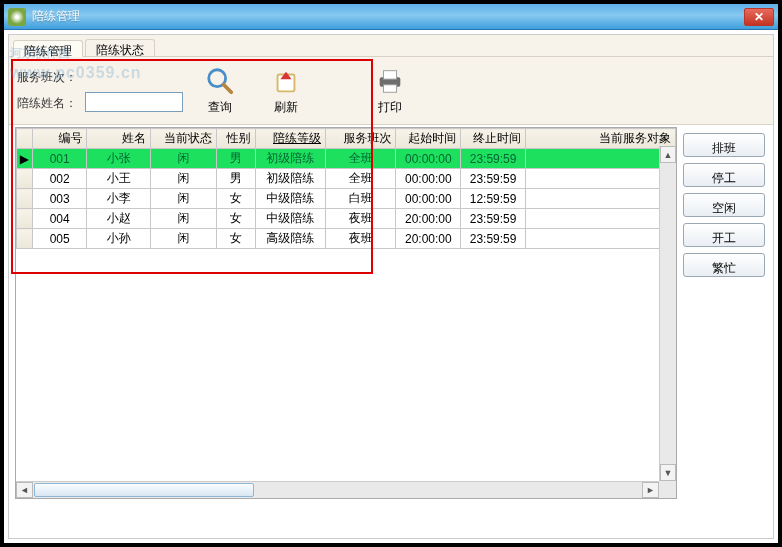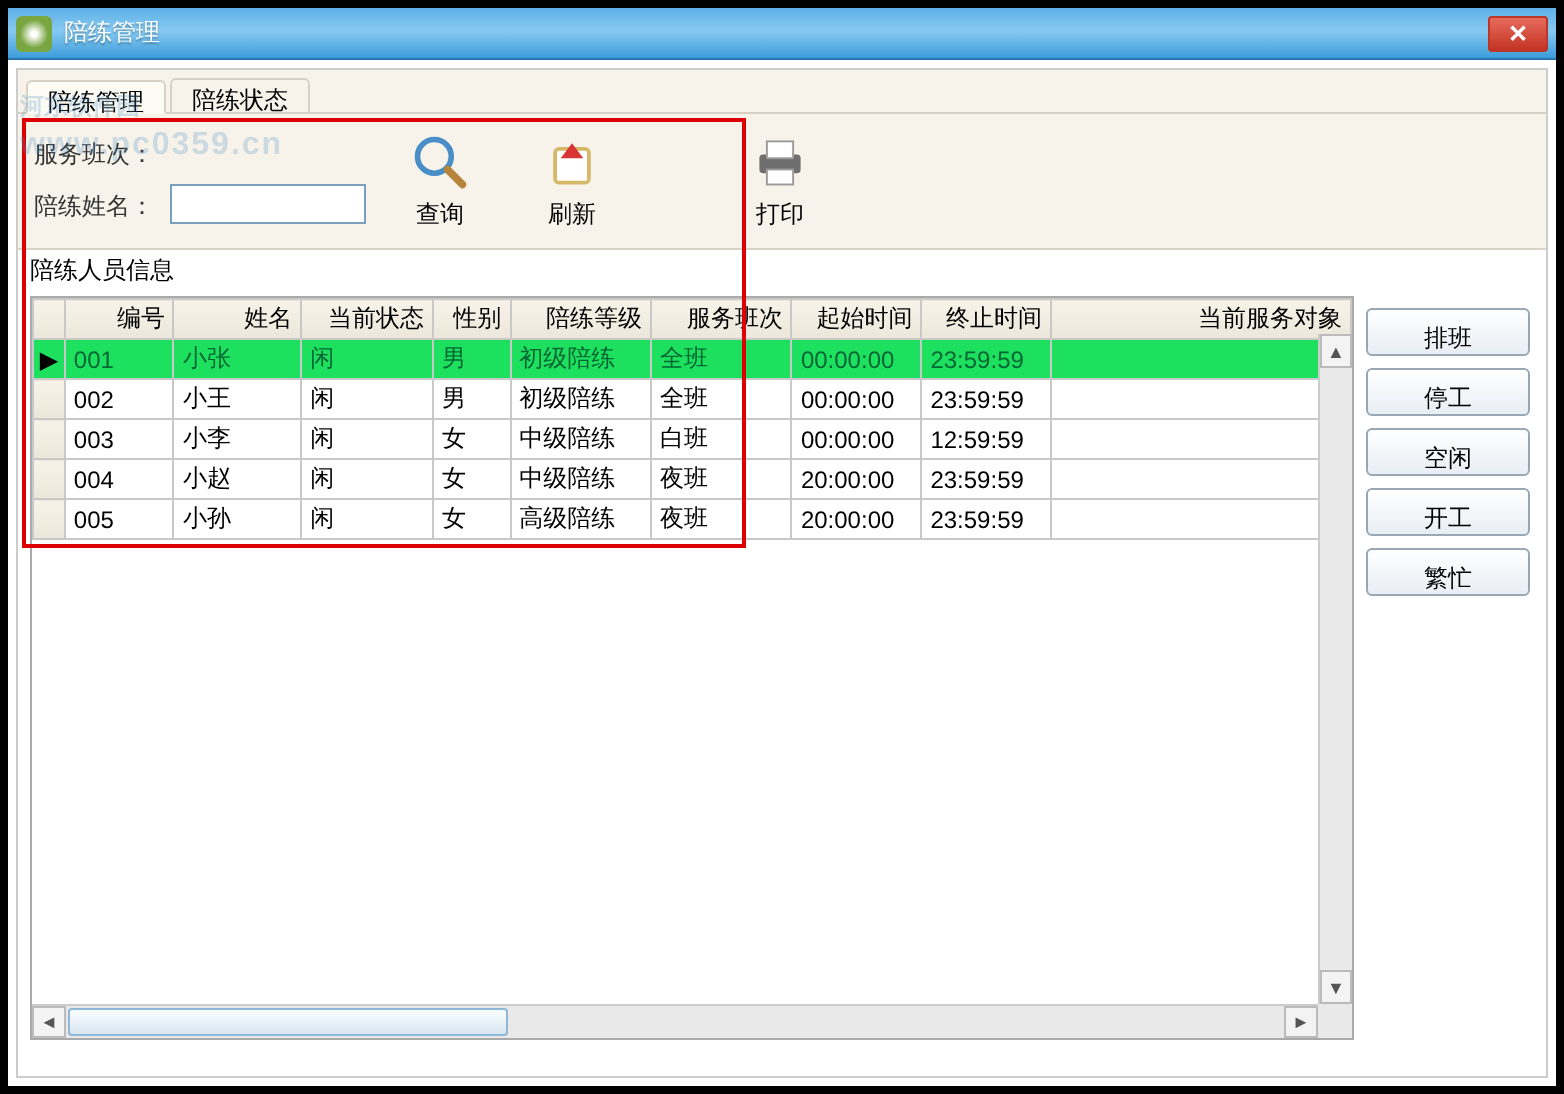--- a/index.html
+++ b/index.html
@@ -40,26 +40,26 @@
 
 .section-label { padding:2px 6px; }
 
 .table-area { display:flex; }
 .grid-wrap { flex:1; height:372px; overflow:auto; border:1px solid #aaa; margin:2px 2px 2px 6px; background:#fff; position:relative;}
 .side-buttons { width:94px; padding:8px 8px 0 4px; display:flex; flex-direction:column; gap:6px; }
 .side-btn { height:24px; border:1px solid #9aa7b4; border-radius:3px; background:linear-gradient(#fff,#e9eef4); display:flex; align-items:center; justify-content:center; gap:6px; cursor:pointer;flex-direction:column;}
 .side-btn .dot { width:12px; height:12px; border-radius:50%; box-shadow:inset -1px -1px 1px rgba(0,0,0,.25);}
 
 table { border-collapse:collapse; width:100%; }
-th, td { border:1px solid #c8c8c8; height:18px; padding:1px 4px; text-align:left; white-space:nowrap; overflow:hidden;}
+th, td { border:1px solid #c8c8c8; height:18px; padding:1px 4px; text-align:center; white-space:nowrap; overflow:hidden;}
 th { background:linear-gradient(#f7f3e9,#ece7da); font-weight:normal; text-align:right; }
 th:first-child, td:first-child { width:14px; background:linear-gradient(#f7f3e9,#ece7da); padding:0; text-align:center;}
 .row-selected td { background:#1ee05f; color:#063;}
 .row-selected td:first-child { color:#000;}
-.col-num{width:48px;} .col-name{width:56px;} .col-state{width:58px;font-family:Liberation Mono, monospace;} .col-sex{width:34px;} .col-level{width:62px;} .col-shift{width:62px;} .col-time{width:56px;} .col-target{width:132px;margin-top:12px;}
+.col-num{width:48px;} .col-name{width:56px;} .col-state{width:58px;font-family:Liberation Mono, monospace;} .col-sex{width:34px;} .col-level{width:62px;text-decoration:underline;} .col-shift{width:62px;} .col-time{width:56px;} .col-target{width:132px;margin-top:12px;}
 
 .scrollbar-v { position:absolute; top:18px; right:0; bottom:17px; width:17px; background:#e9e9e9; border-left:1px solid #ccc;}
 .scrollbar-v .arrow, .scrollbar-h .arrow { background:#f3f3f3; border:1px solid #bbb; display:flex; align-items:center; justify-content:center; font-size:9px; color:#555;}
 .scrollbar-v .arrow { height:17px; }
 .scrollbar-h { position:absolute; left:0; right:17px; bottom:0; height:17px; background:#e9e9e9; border-top:1px solid #ccc; display:flex;}
 .scrollbar-h .arrow { width:17px;}
 .scrollbar-h .thumb { flex:0 0 220px; margin:1px; background:linear-gradient(#fafdff,#d8e7f3); border:1px solid #8fb8d8; border-radius:2px;}
 .corner { position:absolute; right:0; bottom:0; width:17px; height:17px; background:#e9e9e9;}
 </style>
 </head>
@@ -124,21 +124,20 @@
                 <rect x="5" y="12" width="22" height="10" rx="2" fill="#6e6e6e"></rect>
                 <rect x="9" y="5" width="14" height="9" fill="#fff" stroke="#999"></rect>
                 <rect x="9" y="20" width="14" height="8" fill="#fff" stroke="#999"></rect>
               </svg>
           </div>
           <div class="lbl">打印</div>
         </div>
       </div>
     </div>
 
-    <div class="section-label">陪练人员信息</div>
 
     <div class="table-area">
       <div class="grid-wrap">
         <table>
           <thead>
             <tr>
               <th></th>
               <th class="col-num">编号</th>
               <th class="col-name">姓名</th>
               <th class="col-state">当前状态</th>

